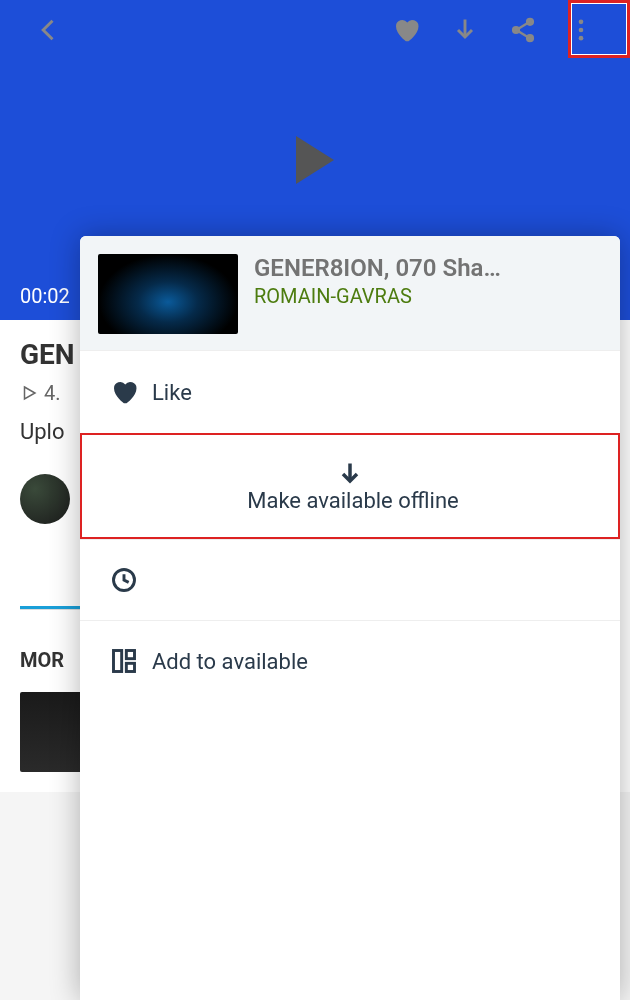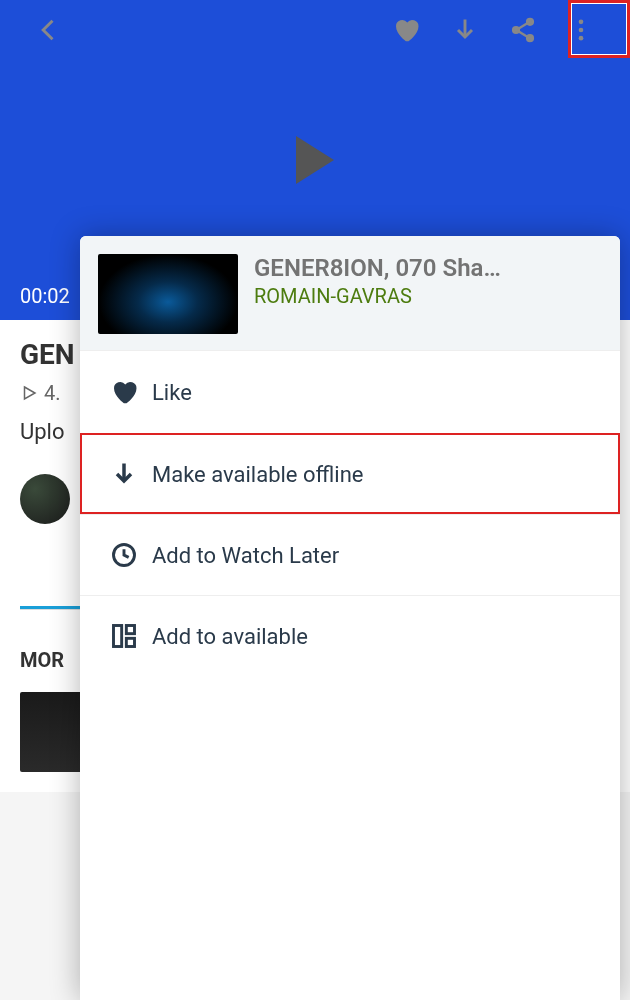--- a/index.html
+++ b/index.html
@@ -206,20 +206,21 @@
       display: flex;
       justify-content: center;
       color: #2a3a4a;
     }
     .sheet-item .label {
       margin-left: 6px;
     }
     .sheet-item.highlighted {
       outline: 2px solid #d22;
       outline-offset: -2px;
+      flex-direction: column;
     }
     svg { display: block; }
   </style>
 </head>
 <body>
 
 <div class="video-player">
   <div class="top-bar">
     <div class="icon-btn back">
       <svg width="28" height="28" viewBox="0 0 24 24" fill="none" stroke="#888" stroke-width="2.5">
@@ -332,21 +333,20 @@
     <span class="label">Make available offline</span>
   </div>
 
   <div class="sheet-item">
     <span class="icon-slot">
       <svg width="28" height="28" viewBox="0 0 24 24" fill="none" stroke="#2a3a4a" stroke-width="2.5">
           <circle cx="12" cy="12" r="9"></circle>
           <polyline points="12 7 12 12 16 14"></polyline>
         </svg>
     </span>
-    <span class="label">Add to Watch Later</span>
   </div>
 
   <div class="sheet-item">
     <span class="icon-slot">
       <svg width="28" height="28" viewBox="0 0 24 24" fill="none" stroke="#2a3a4a" stroke-width="2.5">
           <rect x="3" y="3" width="7" height="18"></rect>
           <rect x="14" y="3" width="7" height="7"></rect>
           <rect x="14" y="14" width="7" height="7"></rect>
         </svg>
     </span>

